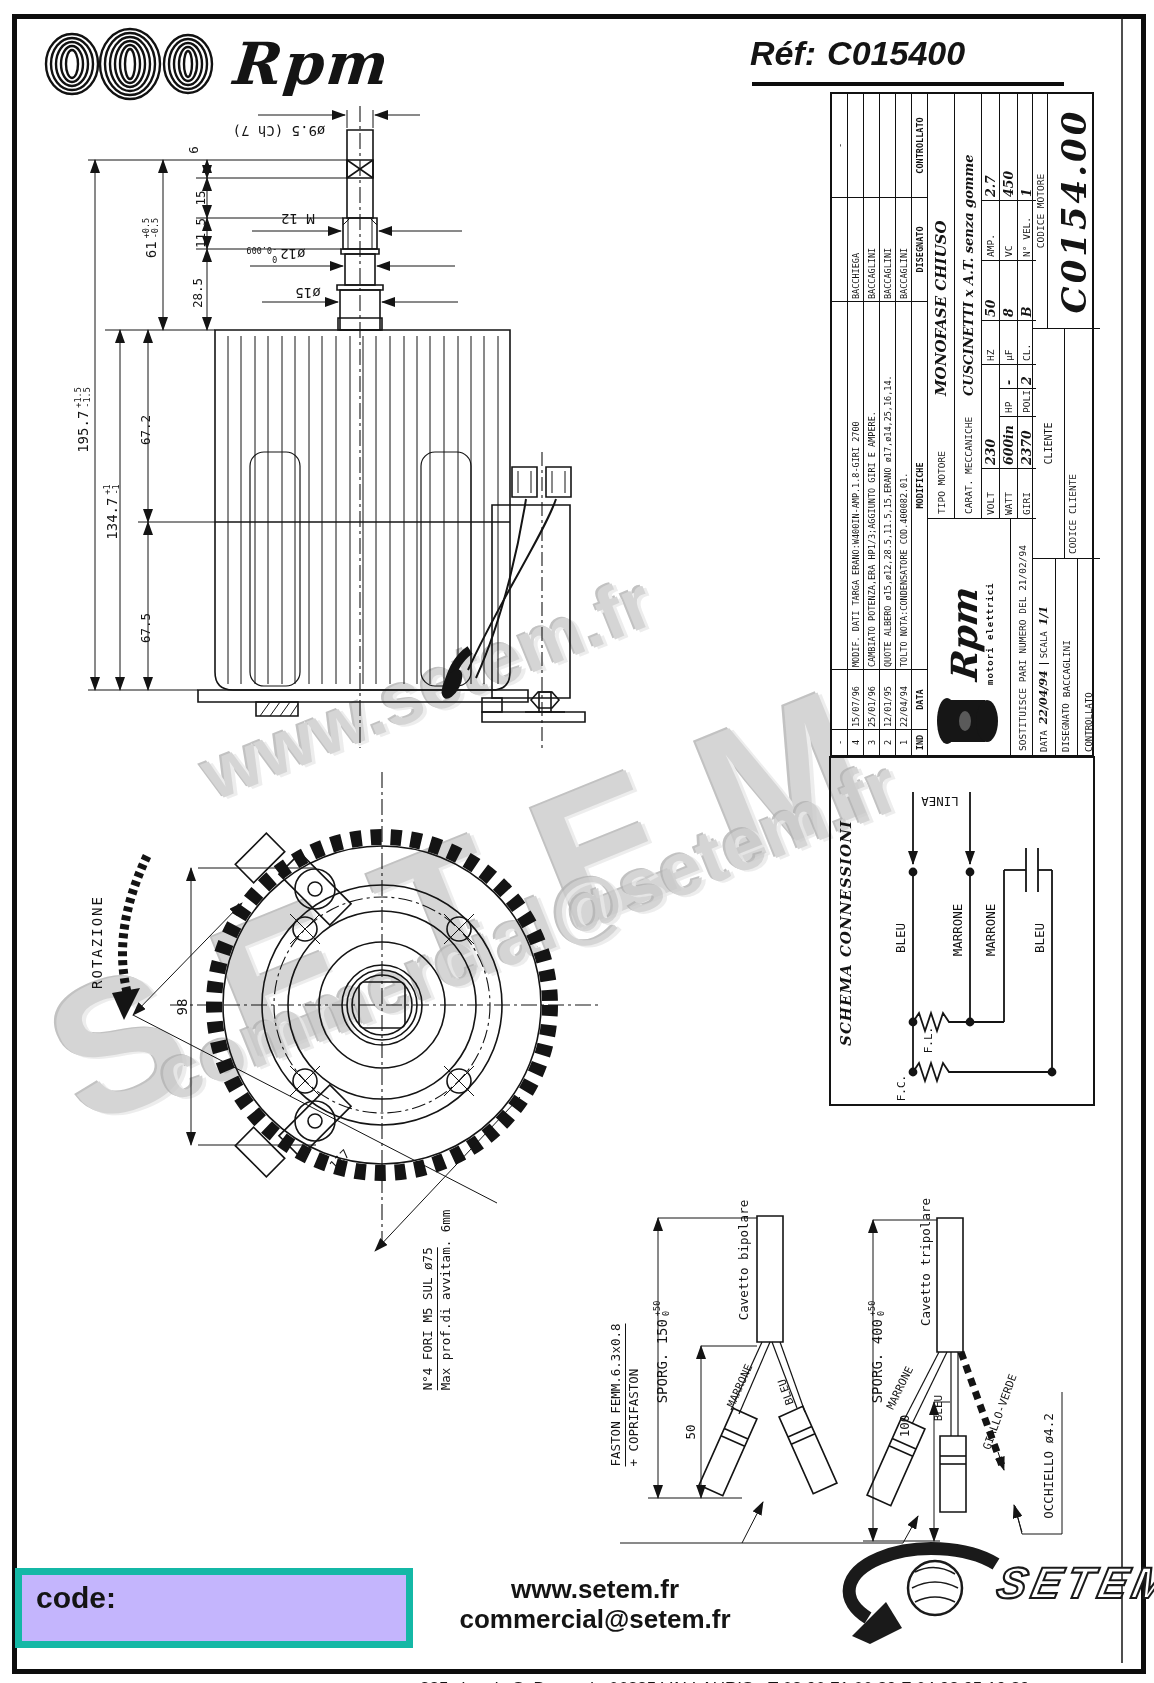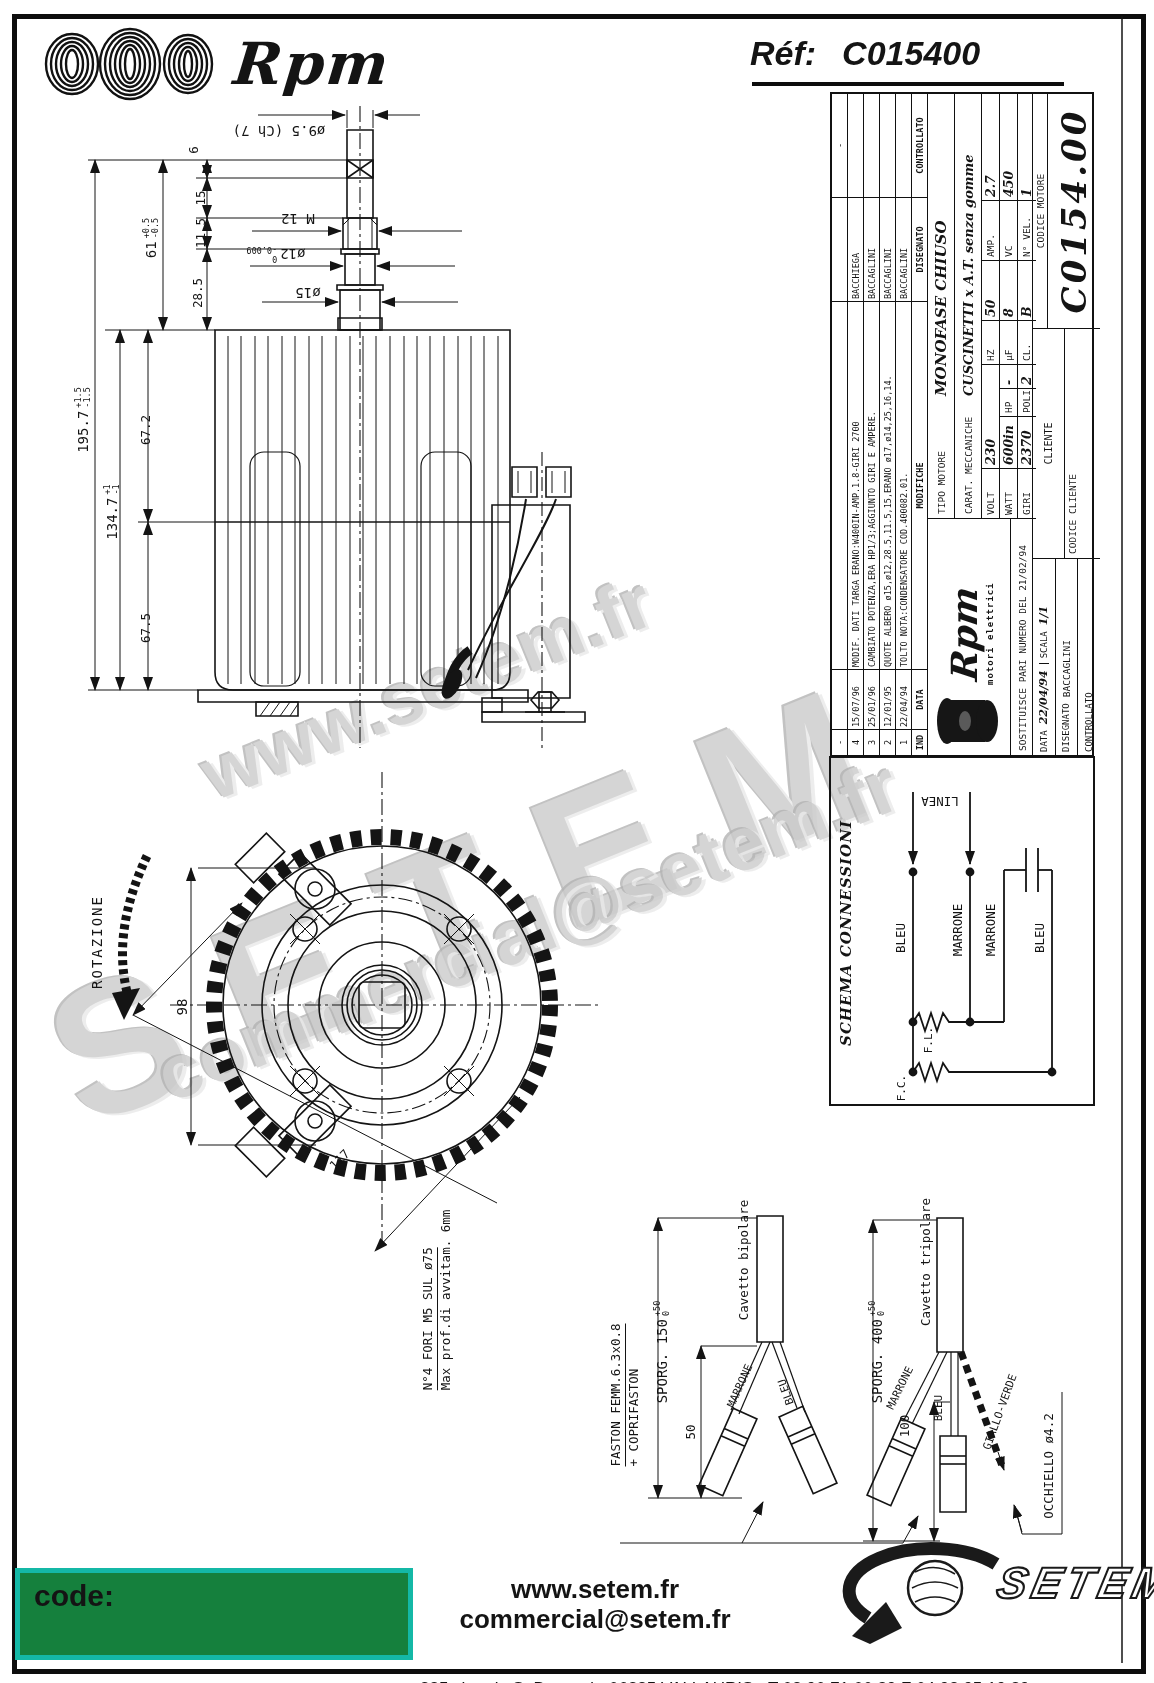--- a/index.html
+++ b/index.html
@@ -5,21 +5,21 @@
   html,body{margin:0;padding:0;background:#888;}
   #page{position:relative;width:1154px;height:1683px;background:#fff;overflow:hidden;
         font-family:"DejaVu Sans Mono",monospace;color:#141414;}
   
   #sheet-border{position:absolute;left:12px;top:14px;width:1124px;height:1650px;
         border:5px solid #0d0d0d;z-index:2;pointer-events:none;}
   
   #brand-logo{position:absolute;left:40px;top:26px;z-index:4;display:flex;align-items:center;gap:14px;}
   #brand-name{font:700 italic 58px "DejaVu Serif",serif;letter-spacing:2px;transform:skewX(-6deg);}
   #ref-block{position:absolute;left:750px;top:34px;width:320px;z-index:4;
-        font:700 italic 34px "Liberation Sans",sans-serif;display:flex;gap:26px;}
+        font:700 italic 34px "Liberation Sans",sans-serif;display:flex;gap:11px;}
   #ref-underline{position:absolute;left:752px;top:82px;width:312px;height:4px;background:#0d0d0d;z-index:4;}
   
   .wm{position:absolute;z-index:1;font-family:"Liberation Sans",sans-serif;font-weight:bold;
       color:#cbcbcb;text-shadow:3px 3px 0 #e9e9e9,-2px -2px 0 #b3b3b3;opacity:.8;
       white-space:nowrap;transform-origin:left center;}
   #wm1{left:205px;top:735px;font-size:74px;transform:rotate(-22deg);}
   #wm2{left:60px;top:960px;font-size:188px;letter-spacing:52px;transform:rotate(-22deg);}
   #wm3{left:160px;top:1035px;font-size:76px;transform:rotate(-22deg);}
   
   #art{position:absolute;left:0;top:0;z-index:2;}
@@ -68,22 +68,22 @@
   #bb-left .bb-row:last-child{border-bottom:none;}
   .bb-row .cl{font-size:9px;}
   #bb-mid{border-right:1.2px solid #111;display:flex;flex-direction:column;}
   #cliente{height:31px;display:flex;align-items:center;justify-content:center;font-size:10px;border-bottom:1.2px solid #111;}
   #cod-cliente{flex:1;display:flex;align-items:flex-start;padding:2px 4px;font-size:9.5px;}
   #bb-right{display:flex;flex-direction:column;}
   #cm-label{height:14px;display:flex;align-items:center;justify-content:center;font-size:9.5px;border-bottom:1.2px solid #111;}
   #cm-value{flex:1;display:flex;align-items:center;justify-content:center;
       font:600 italic 34px "DejaVu Serif",serif;letter-spacing:3px;}
   
-  #code-box{position:absolute;left:15px;top:1568px;width:398px;height:92px;border:5px solid #14b8a6;
-      box-sizing:border-box;z-index:4;background:#15803d;}
+  #code-box{position:absolute;left:15px;top:1568px;width:398px;height:80px;border:7px solid #14b8a6;
+      box-sizing:border-box;z-index:4;background:#c4b5fd;}
   #code-label{position:absolute;left:14px;top:6px;font:700 30px "Liberation Sans",sans-serif;}
   #code-value{position:absolute;left:90px;top:22px;font:700 56px "Liberation Sans",sans-serif;letter-spacing:1px;}
   #site-block{position:absolute;left:430px;top:1575px;width:330px;text-align:center;z-index:4;
       font:700 26px "Liberation Sans",sans-serif;line-height:1.15;}
   #address{position:absolute;left:420px;top:1632px;width:700px;z-index:4;
       font:17px "Liberation Sans",sans-serif;white-space:nowrap;margin-top:47px;}
   #setem-text{position:absolute;left:998px;top:1558px;z-index:4;
       font:700 italic 44px "Liberation Sans",sans-serif;color:#fff;letter-spacing:5px;
       -webkit-text-stroke:2.2px #1a1a1a;transform:skewX(-12deg);}
 </style>

